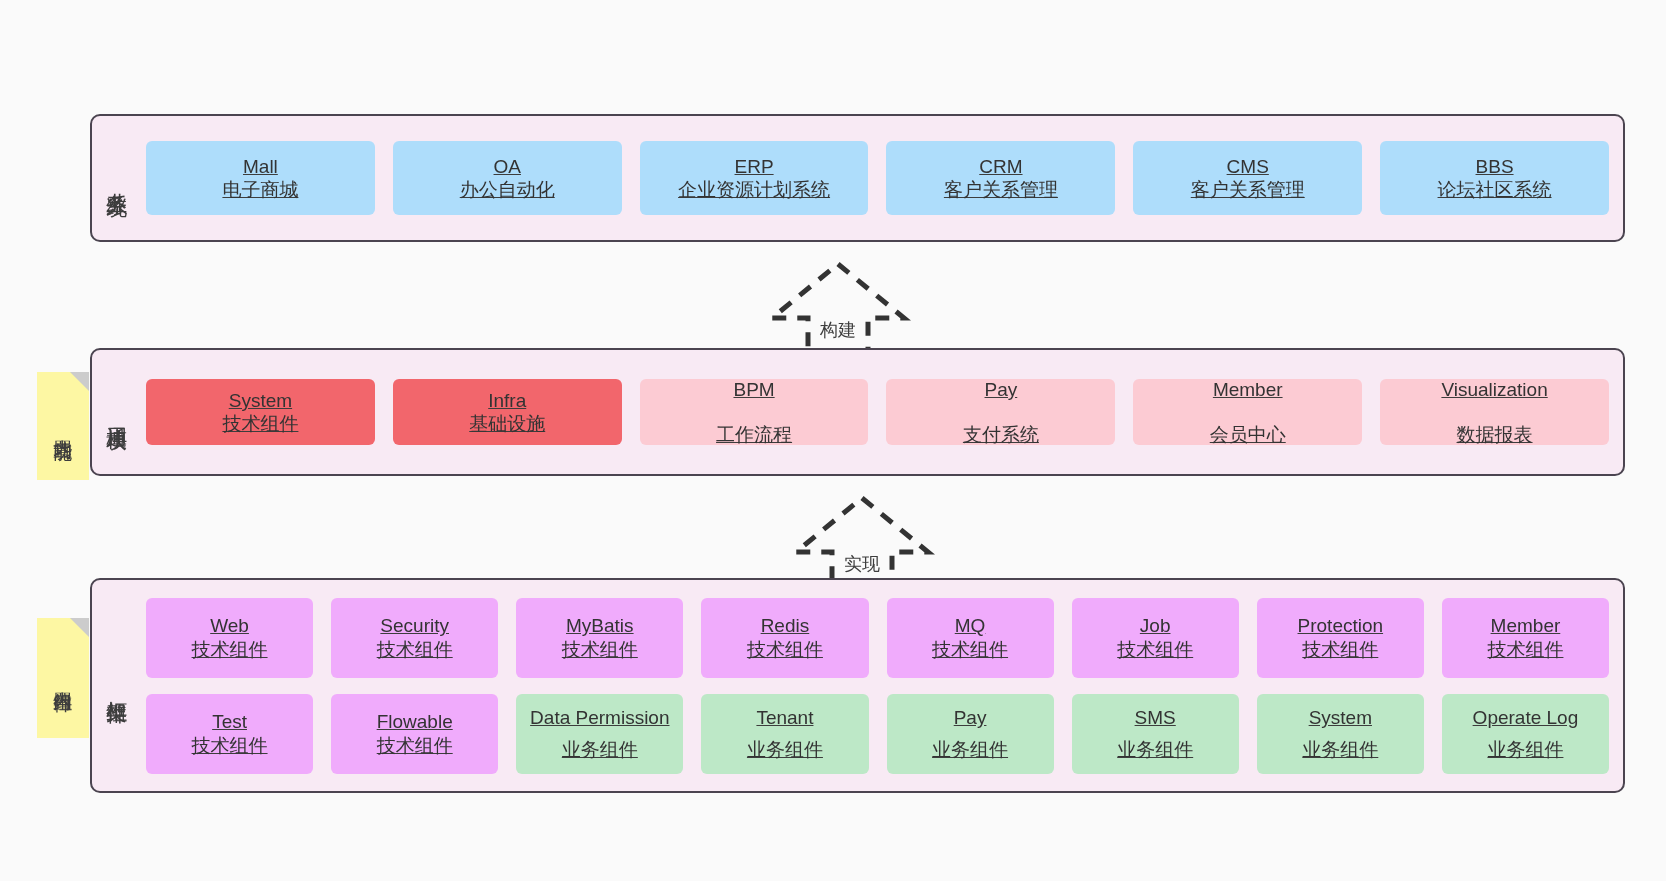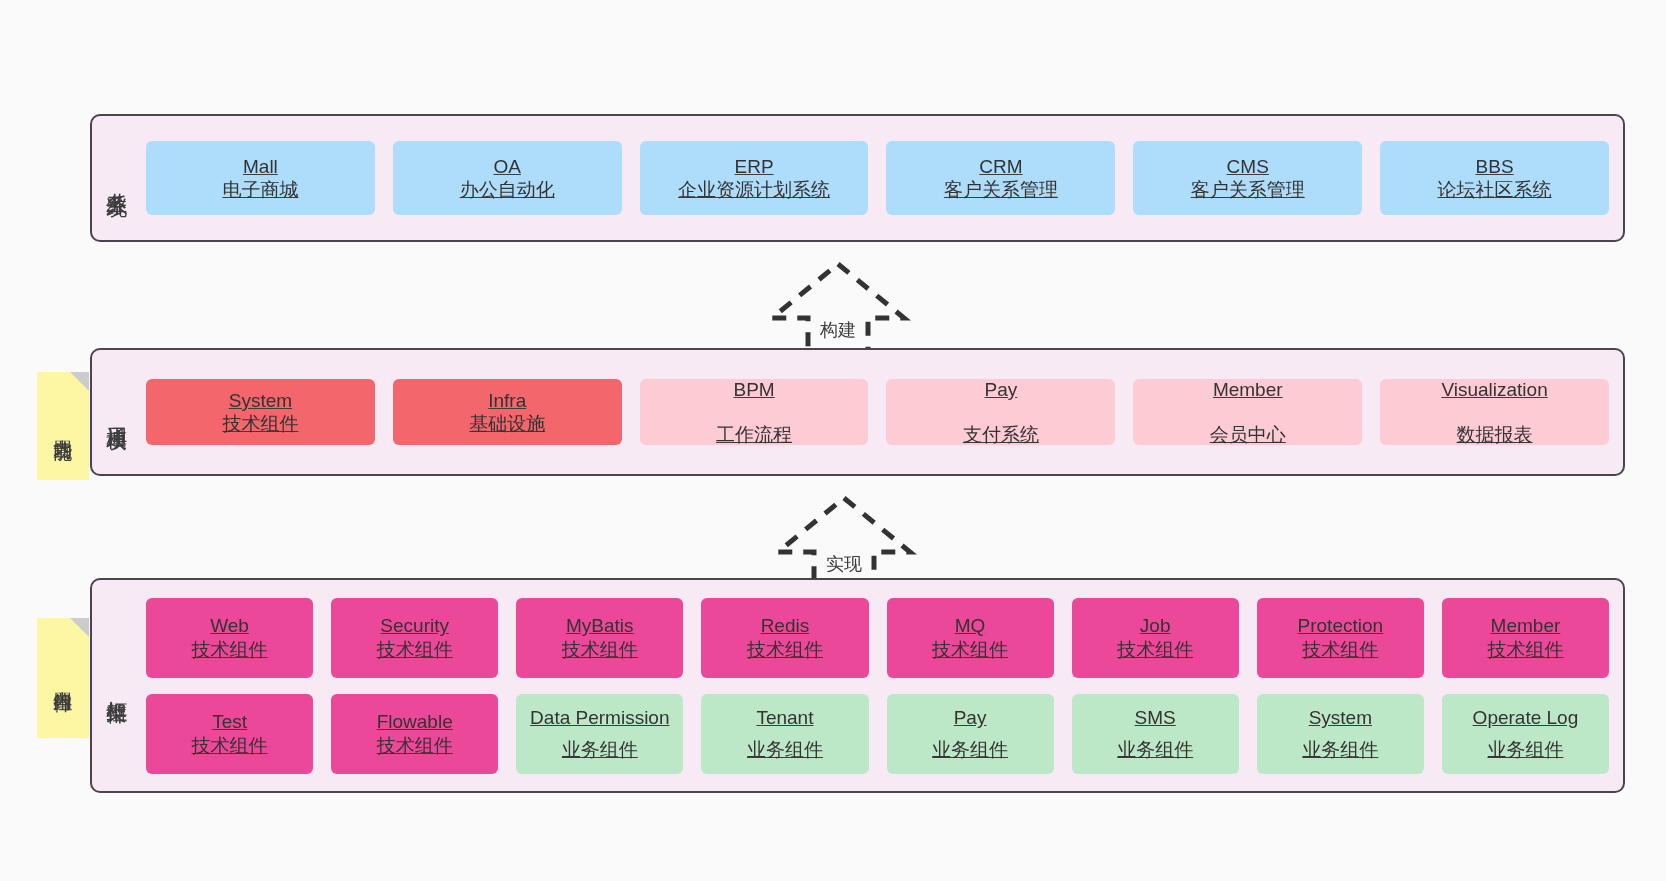--- a/index.html
+++ b/index.html
@@ -73,21 +73,21 @@
     box-sizing: border-box;
     user-select: none;
   }
   .cell .en { white-space: nowrap; }
   .cell .cn { white-space: nowrap; }
 
   
   .c-blue        { background: #aeddfb; }
   .c-red         { background: #f2666c; }
   .c-pink        { background: #fccbd3; gap: 22px; }
-  .c-green       { background: #ec4899; }
+  .c-green       { background: #f0abfc; }
   .c-green-light { background: #bde8c7; gap: 8px; }
 
   
   #layer-business  { left: 90px;  top: 114px; width: 1535px; height: 128px; }
   #layer-modules   { left: 90px;  top: 348px; width: 1535px; height: 128px; }
   #layer-framework { left: 90px;  top: 578px; width: 1535px; height: 215px; }
 
   #layer-business  .cell  { height: 74px; }
   #layer-modules   .cell  { height: 66px; }
   #layer-framework .cell  { height: 80px; }
@@ -132,21 +132,21 @@
     left: 0;
     right: 0;
     bottom: 14px;
     text-align: center;
     font-size: 18px;
     color: #3d3d3d;
     user-select: none;
     font-family: Liberation Serif, serif;
   }
   #arrow-build   { left: 758px; top: 258px; }
-  #arrow-realize { left: 764px; top: 492px; }
+  #arrow-realize { left: 782px; top: 492px; }
 </style>
 </head>
 <body>
 
 <div id="canvas">
 
   <div class="layer" id="layer-business">
     <div class="layer-title">业务系统</div>
     <div class="layer-body">
       <div class="row">

